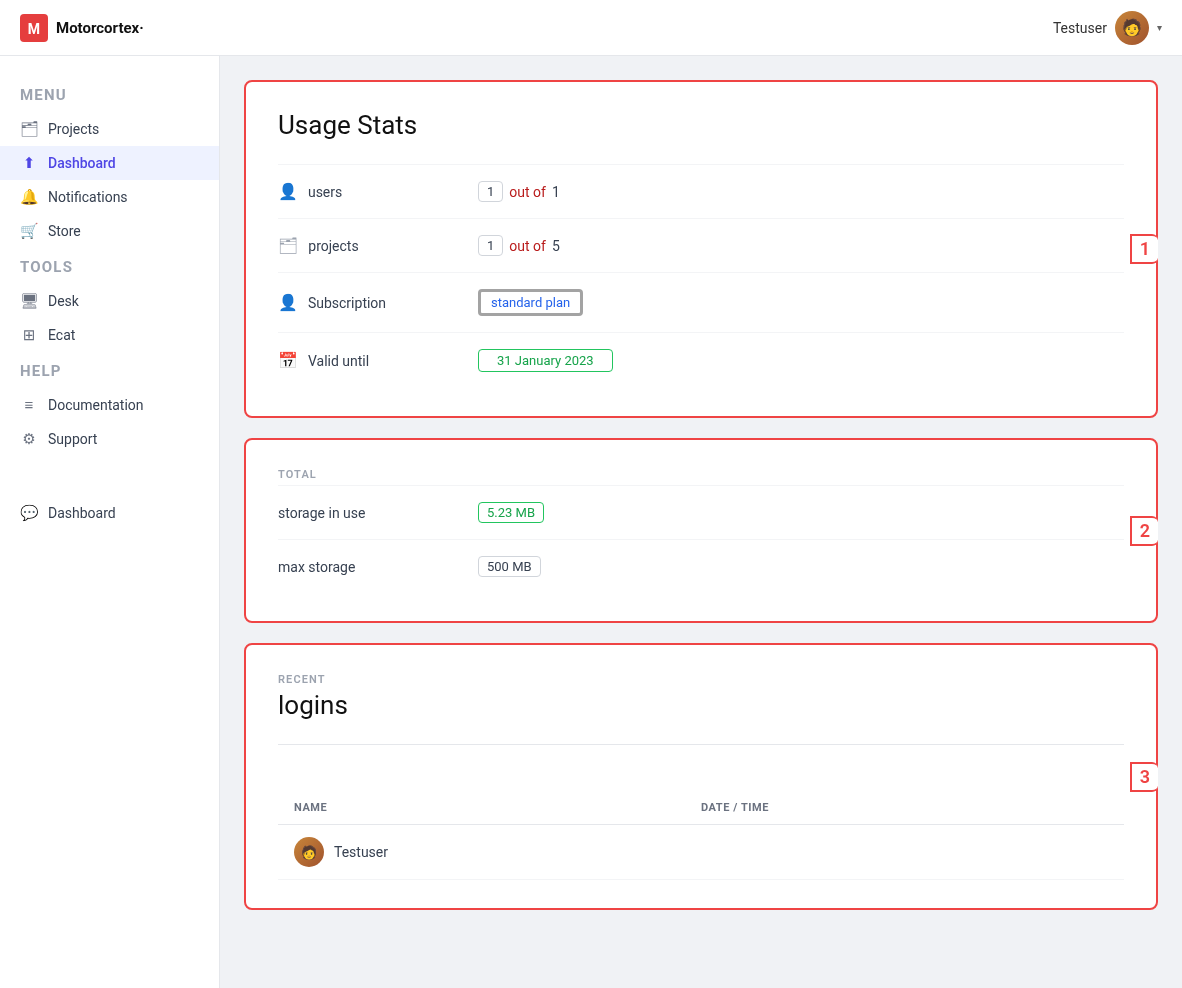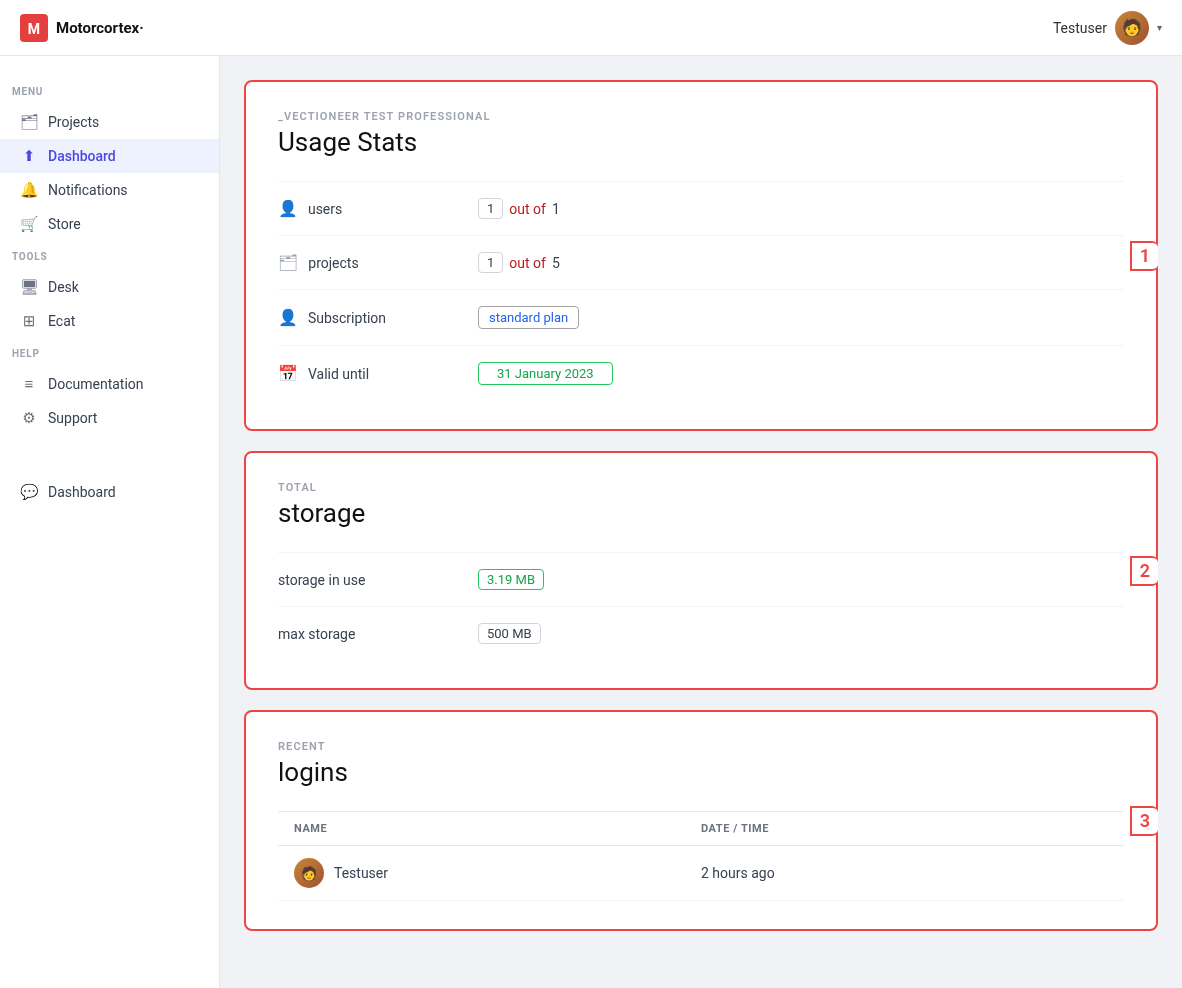--- a/index.html
+++ b/index.html
@@ -58,25 +58,25 @@
     
     .sidebar {
       width: 220px;
       background: #fff;
       border-right: 1px solid #e5e7eb;
       padding: 20px 0;
       flex-shrink: 0;
       overflow-y: auto;
     }
     .sidebar-section-title {
-      font-size: 10px;
+      font-size: 15px;
       font-weight: 700;
       color: #9ca3af;
       letter-spacing: 0.08em;
-      padding: 0 20px 8px 12px;
+      padding: 0 20px 8px 20px;
       margin-top: 10px;
     }
     .sidebar-item {
       display: flex;
       align-items: center;
       gap: 10px;
       padding: 8px 20px;
       font-size: 14px;
       color: #374151;
       cursor: pointer;
@@ -185,21 +185,21 @@
     }
     .badge-date {
       border: 1px solid #22c55e;
       border-radius: 4px;
       padding: 3px 18px;
       font-size: 13px;
       color: #16a34a;
       background: #fff;
     }
     .badge-plan {
-      border: 1px solid #a3a3a3;
+      border: 3px solid #a3a3a3;
       border-radius: 4px;
       padding: 3px 10px;
       font-size: 13px;
       color: #2563eb;
       background: #fff;
     }
     .out-of {
       font-size: 14px;
       color: #b91c1c;
     }
@@ -211,20 +211,21 @@
       padding: 10px 16px;
       border-top: 1px solid #e5e7eb;
       border-bottom: 1px solid #e5e7eb;
     }
     .table-header-cell {
       font-size: 11px;
       font-weight: 700;
       color: #6b7280;
       letter-spacing: 0.05em;
       text-transform: uppercase;
+      margin-top: 46px;
     }
     .table-row {
       display: grid;
       grid-template-columns: 1fr 1fr;
       padding: 12px 16px;
       align-items: center;
       border-bottom: 1px solid #f3f4f6;
     }
     .table-cell-name {
       display: flex;
@@ -319,21 +320,20 @@
         <span>Dashboard</span>
       </div>
     </div>
 
   </nav>
 
   <main class="main">
 
     <div class="card">
       <div class="card-number">1</div>
-      <div class="card-subtitle">_VECTIONEER TEST PROFESSIONAL</div>
       <div class="card-title">Usage Stats</div>
 
       <div class="stat-row">
         <div class="stat-label">
           <span class="stat-icon">👤</span>
           <span>users</span>
         </div>
         <div class="stat-value">
           <span class="badge">1</span>
           <span class="out-of">out of</span>
@@ -370,28 +370,27 @@
         </div>
         <div class="stat-value">
           <span class="badge-date">31 January 2023</span>
         </div>
       </div>
     </div>
 
     <div class="card">
       <div class="card-number">2</div>
       <div class="card-subtitle">TOTAL</div>
-      <div class="card-title">storage</div>
 
       <div class="stat-row">
         <div class="stat-label">
           <span>storage in use</span>
         </div>
         <div class="stat-value">
-          <span class="badge-green">3.19 MB</span>
+          <span class="badge-green">5.23 MB</span>
         </div>
       </div>
 
       <div class="stat-row">
         <div class="stat-label">
           <span>max storage</span>
         </div>
         <div class="stat-value">
           <span class="badge">500 MB</span>
         </div>
@@ -407,18 +406,17 @@
       <div class="table-header">
         <div class="table-header-cell">NAME</div>
         <div class="table-header-cell">DATE / TIME</div>
       </div>
 
       <div class="table-row">
         <div class="table-cell-name">
           <div class="user-avatar">🧑</div>
           <span>Testuser</span>
         </div>
-        <div class="table-cell-time">2 hours ago</div>
       </div>
     </div>
 
   </main>
 </div>
 
 </body></html>

